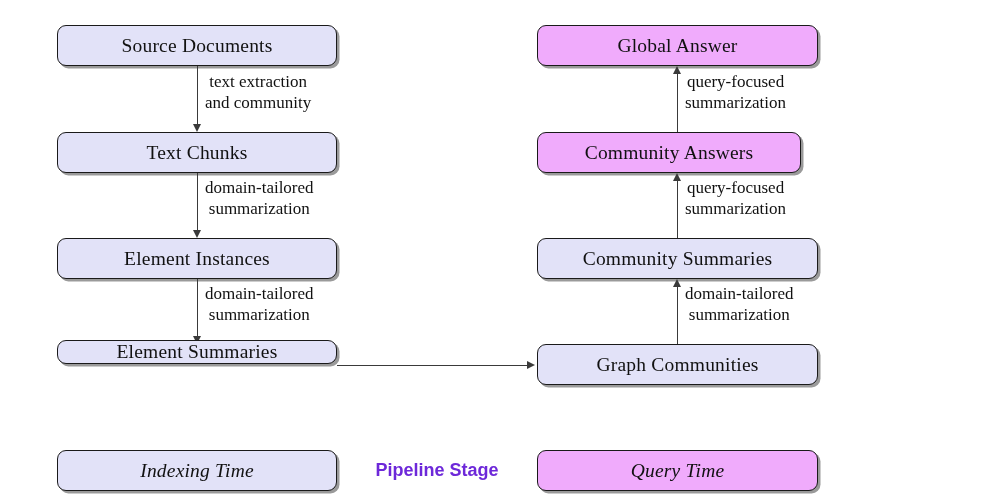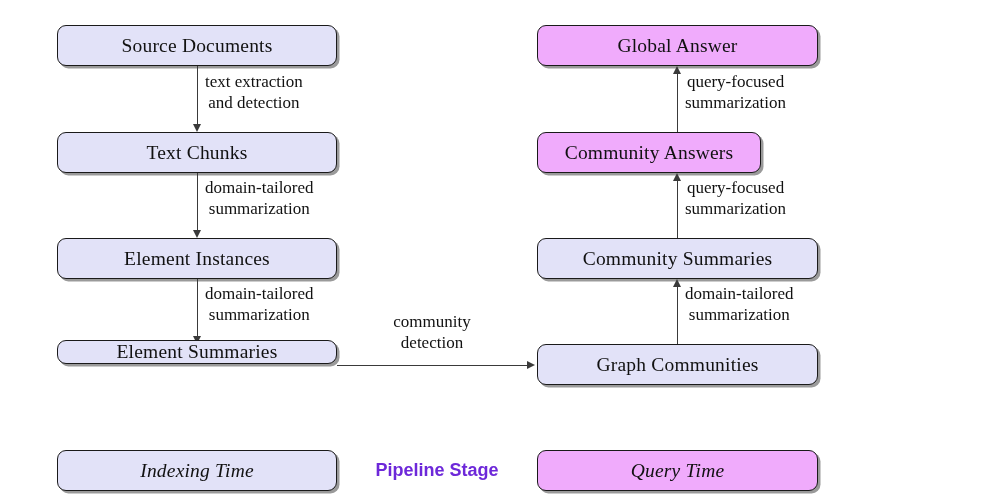--- a/index.html
+++ b/index.html
@@ -111,21 +111,21 @@
 <div id="diagram">
 
   <div class="node indexing" style="left:57px; top:25px; width:280px; height:41px;">
     <span>Source Documents</span>
   </div>
 
   <div class="v-arrow" style="left:197px; top:66px; height:58px;"></div>
   <div class="arrow-head down" style="left:192.5px; top:124px;"></div>
   <div class="edge-label" style="left:205px; top:71px;">
     <div>text extraction</div>
-    <div>and detection</div>
+    <div>and community</div>
   </div>
 
   <div class="node indexing" style="left:57px; top:132px; width:280px; height:41px;">
     <span>Text Chunks</span>
   </div>
 
   <div class="v-arrow" style="left:197px; top:173px; height:57px;"></div>
   <div class="arrow-head down" style="left:192.5px; top:230px;"></div>
   <div class="edge-label" style="left:205px; top:177px;">
     <div>domain-tailored</div>
@@ -142,37 +142,33 @@
     <div>domain-tailored</div>
     <div>summarization</div>
   </div>
 
   <div class="node indexing" style="left:57px; top:340px; width:280px; height:24px;">
     <span>Element Summaries</span>
   </div>
 
   <div class="h-arrow" style="left:337px; top:365px; width:190px;"></div>
   <div class="arrow-head right" style="left:527px; top:360.5px;"></div>
-  <div class="edge-label centered" style="left:347px; top:311px; width:170px;">
-    <div>community</div>
-    <div>detection</div>
-  </div>
 
   <div class="node query" style="left:537px; top:25px; width:281px; height:41px;">
     <span>Global Answer</span>
   </div>
 
   <div class="v-arrow" style="left:677px; top:74px; height:58px;"></div>
   <div class="arrow-head up" style="left:672.5px; top:66px;"></div>
   <div class="edge-label" style="left:685px; top:71px;">
     <div>query-focused</div>
     <div>summarization</div>
   </div>
 
-  <div class="node query" style="left:537px; top:132px; width:224px; height:41px;">
+  <div class="node query" style="left:537px; top:132px; width:264px; height:41px;">
     <span>Community Answers</span>
   </div>
 
   <div class="v-arrow" style="left:677px; top:181px; height:57px;"></div>
   <div class="arrow-head up" style="left:672.5px; top:173px;"></div>
   <div class="edge-label" style="left:685px; top:177px;">
     <div>query-focused</div>
     <div>summarization</div>
   </div>
 

